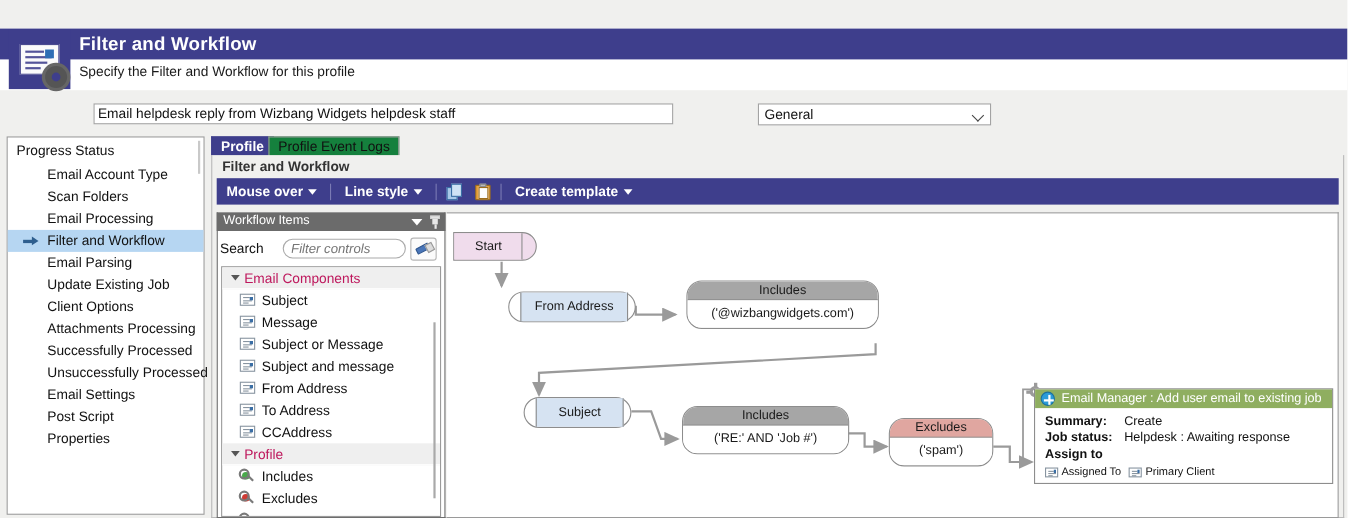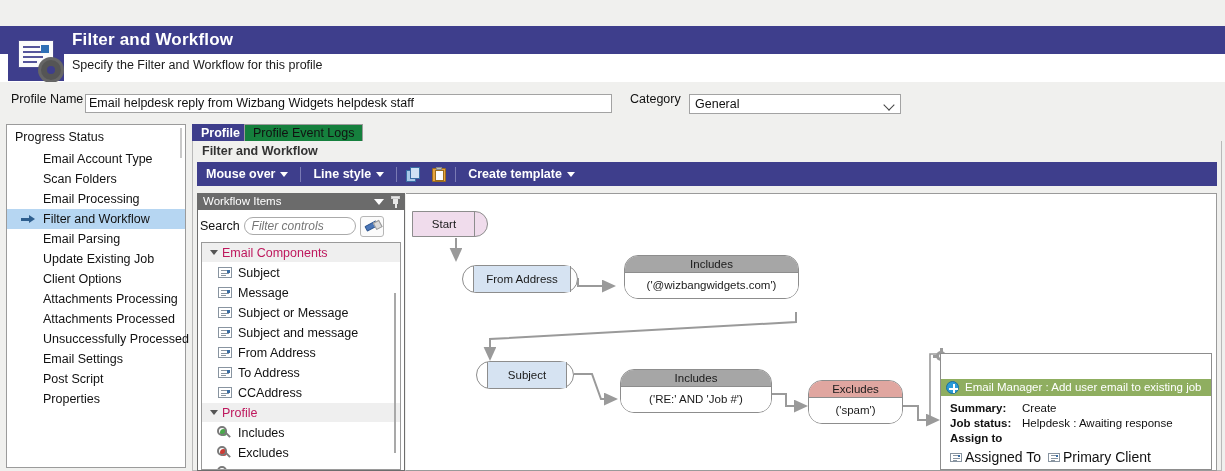--- a/index.html
+++ b/index.html
@@ -156,21 +156,21 @@
   .chevdn { width:0;height:0;border-left:5px solid transparent;border-right:5px solid transparent;border-top:6px solid #ffffff; }
   .pinico { position:relative; width:9px; height:12px; }
   .pinico .hd { position:absolute; left:0; top:0; width:9px; height:3px; background:#e8e8e8; border:1px solid #d0d0d0; }
   .pinico .bd2 { position:absolute; left:2px; top:3px; width:5px; height:5px; background:#e8e8e8; }
   .pinico .nd { position:absolute; left:4px; top:8px; width:1.5px; height:4px; background:#e8e8e8; }
 
   .srow { position:absolute; left:200px; top:214px; width:202px; height:24px; display:flex; align-items:center; gap:4px; }
   .srow .slbl { font-size:12.5px; color:#111; }
   .sinput {
     width:112px; height:18px; background:#ffffff; border:1px solid #aaaaaa; border-radius:9px;
-    font-size:12px; font-style:italic; color:#4c1d95; line-height:16px; padding-left:7px;
+    font-size:12px; font-style:italic; color:#4c1d95; line-height:16px; padding-left:7px;margin-left:13px;
   }
   .eraser {
     width:24px; height:21px; background:#fbfbfb; border:1px solid #b6b6b6; border-radius:3px;
     display:flex; align-items:center; justify-content:center;
   }
   .eraser .eb { width:13px; height:6px; background:#4a76b8; border:1px solid #2f568e; transform:rotate(-28deg); border-radius:1px; position:relative; }
   .eraser .eb::after { content:""; position:absolute; right:-4px; top:-0.5px; width:5px; height:6px; background:#dcdcdc; border:1px solid #9a9a9a; }
 
   .tree {
     position:absolute; left:201px; top:242px; width:200px; height:228px;
@@ -227,33 +227,33 @@
     height:17px; line-height:17px; text-align:center; font-size:11.5px;
     border-bottom:1px solid #8d8d8d;
   }
   .n-filt .hd.inc { background:#a6a6a6; }
   .n-filt .hd.exc { background:#e0a6a0; }
   .n-filt .bd { height:25px; line-height:25px; text-align:center; font-size:11.5px; background:#ffffff; }
 
   .n-act { background:#ffffff; border:1px solid #8d8d8d; }
   .n-act .ahd {
     height:17px; background:#8fae60; color:#ffffff; font-size:11.5px; line-height:17px;
-    padding-left:24px; position:relative; white-space:nowrap;margin-top:25px;
+    padding-left:24px; position:relative; white-space:nowrap;
   }
   .n-act .ahd .plus {
     position:absolute; left:5px; top:2px; width:13px; height:13px; border-radius:50%;
     background:#2a9bd8; border:1px solid #1b6f9c;
   }
   .n-act .ahd .plus::before { content:""; position:absolute; left:5.5px; top:2px; width:2px; height:9px; background:#fff; }
   .n-act .ahd .plus::after  { content:""; position:absolute; left:2px; top:5.5px; width:9px; height:2px; background:#fff; }
   .n-act .abody { padding:5px 0 4px 9px; }
   .n-act .arow { display:flex; font-size:11.5px; line-height:15px; color:#111; }
   .n-act .arow .k { font-weight:bold; width:72px; }
   .n-act .chips { display:flex; gap:7px; margin-top:3px; }
-  .n-act .chip { display:flex; align-items:center; gap:3px; font-size:14px; color:#111; }
+  .n-act .chip { display:flex; align-items:center; gap:3px; font-size:10px; color:#111; }
   .n-act .chip .ci { position:relative; width:12px; height:9px; background:#fff; border:1px solid #8894a0; }
   .n-act .chip .ci .r { position:absolute; left:1.5px; height:1px; background:#8894a0; }
   .n-act .chip .ci .r1{top:1.5px;width:5px;} .n-act .chip .ci .r2{top:4px;width:7px;} .n-act .chip .ci .r3{top:6px;width:4px;}
   .n-act .chip .ci .sq { position:absolute; right:1px; top:1px; width:2.5px; height:2.5px; background:#3a6ea5; }
   .gearbadge { position:absolute; width:16px; height:16px; }
   .gearbadge .c { position:absolute; left:3px; top:3px; width:10px; height:10px; border-radius:50%; background:#9a9a9a; }
   .gearbadge .c::after { content:""; position:absolute; left:3px; top:3px; width:4px; height:4px; border-radius:50%; background:#fff; }
   .gearbadge .t { position:absolute; background:#9a9a9a; }
 
   svg.wires { position:absolute; left:0; top:0; width:811px; height:278px; pointer-events:none; }
@@ -273,24 +273,20 @@
           <span class="ln c3"></span>
           <span class="ln c4"></span>
         <span class="sq"></span>
       </span>
       <span class="gr"></span>
     </div>
     <div class="h1">Filter and Workflow</div>
     <div class="sub">Specify the Filter and Workflow for this profile</div>
   </div>
 
-  <div class="prow">
-    <span class="lbl lbl-profile">Profile Name</span>
-    <span class="lbl lbl-category">Category</span>
-  </div>
   <div class="tbx">Email helpdesk reply from Wizbang Widgets helpdesk staff</div>
   <div class="combo">
     <span>General</span>
     <span class="chev"></span>
   </div>
 
   <div class="lpanel">
     <div class="ptitle">Progress Status</div>
     <div class="plist">
       <div class="pitem"><span>Email Account Type</span></div>
@@ -300,21 +296,21 @@
         <span class="arrow">
             <span class="shaft"></span>
             <span class="head"></span>
           </span>
         <span>Filter and Workflow</span>
       </div>
       <div class="pitem"><span>Email Parsing</span></div>
       <div class="pitem"><span>Update Existing Job</span></div>
       <div class="pitem"><span>Client Options</span></div>
       <div class="pitem"><span>Attachments Processing</span></div>
-      <div class="pitem"><span>Attachments Processed</span></div>
+      <div class="pitem"><span>Successfully Processed</span></div>
       <div class="pitem"><span>Unsuccessfully Processed</span></div>
       <div class="pitem"><span>Email Settings</span></div>
       <div class="pitem"><span>Post Script</span></div>
       <div class="pitem"><span>Properties</span></div>
     </div>
     <div class="vsb">
         <div class="thumb"></div>
       </div>
   </div>
 

